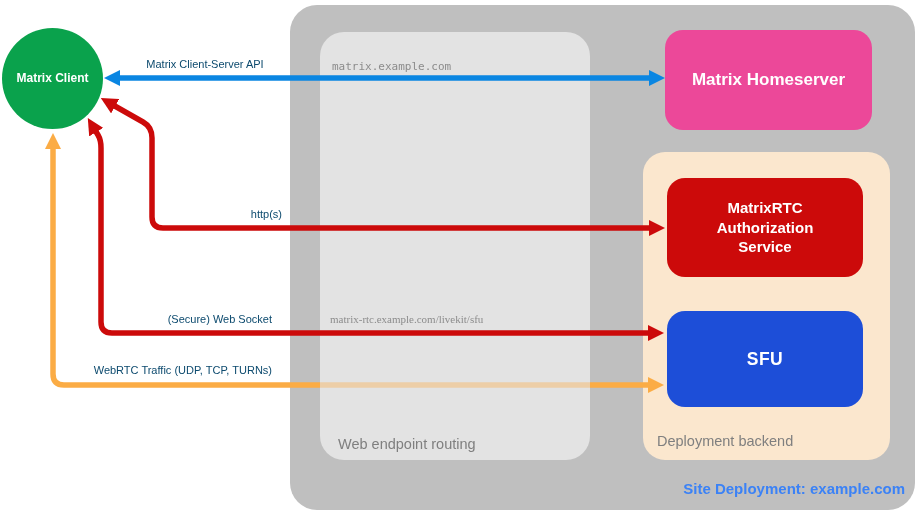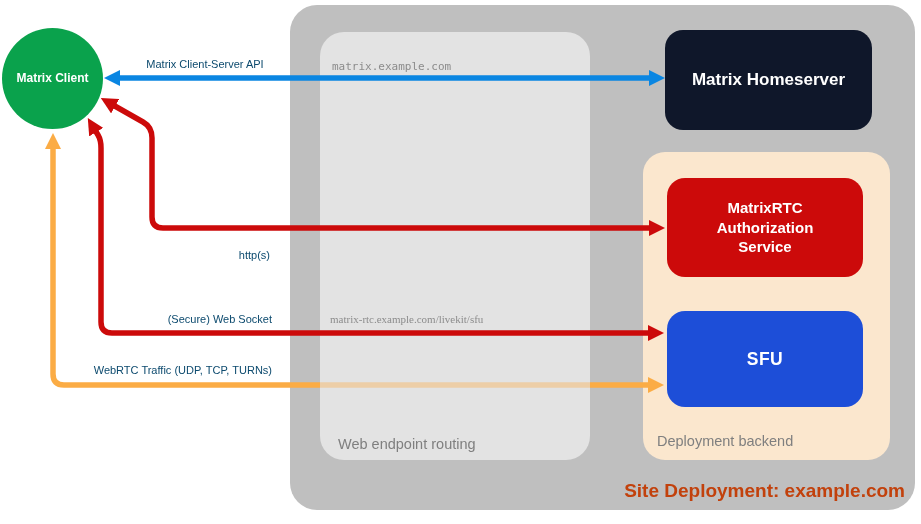--- a/index.html
+++ b/index.html
@@ -33,21 +33,21 @@
     display: flex; align-items: center; justify-content: center;
     text-align: center; color: #ffffff; font-weight: bold;
   }
   .client-circle {
     left: 2px; top: 28px; width: 101px; height: 101px;
     background: #0aa24c; border-radius: 50%;
     font-size: 12px; line-height: 1.25; padding: 0 14px;
   }
   .homeserver-box {
     left: 665px; top: 30px; width: 207px; height: 100px;
-    background: #0f172a; border-radius: 18px; font-size: 17px;
+    background: #ec4899; border-radius: 18px; font-size: 17px;
   }
   .auth-box {
     left: 667px; top: 178px; width: 196px; height: 99px;
     background: #cc0a0a; border-radius: 18px;
     font-size: 15px; line-height: 1.3; padding: 16px 24px;
   }
   .sfu-box {
     left: 667px; top: 311px; width: 196px; height: 96px;
     background: #1d4ed8; border-radius: 18px; font-size: 17.5px;
     letter-spacing: 0.5px;
@@ -61,21 +61,21 @@
     font-size: 11px; font-weight: normal; color: #0c4a6e; white-space: nowrap;
   }
   .url-label {
     font-family: "DejaVu Sans Mono", monospace;
     font-size: 11px; color: #8c8c8c; white-space: nowrap;
   }
   .corner-label {
     font-size: 14.5px; font-weight: normal; color: #7f7f7f; white-space: nowrap;
   }
   .deployment-label {
-    font-size: 19px; font-weight: bold; color: #c2410c; white-space: nowrap;
+    font-size: 15px; font-weight: bold; color: #3b82f6; white-space: nowrap;
     text-align: right;
   }
   .ta-r { text-align: right; }
   .ta-c { text-align: center; }
 </style>
 </head>
 <body>
 
 <div class="canvas">
 
@@ -114,21 +114,21 @@
     <span>Matrix Homeserver</span>
   </div>
   <div class="abs node auth-box">
     <span>MatrixRTC Authorization Service</span>
   </div>
   <div class="abs node sfu-box">
     <span>SFU</span>
   </div>
 
   <div class="abs arrow-label ta-c" style="left:120px; top:58px; width:170px;">Matrix Client-Server API</div>
-  <div class="abs arrow-label ta-r" style="left:148px; top:208px; width:122px;margin-top:41px;">http(s)</div>
+  <div class="abs arrow-label ta-r" style="left:160px; top:208px; width:122px;">http(s)</div>
   <div class="abs arrow-label ta-r" style="left:90px; top:313px; width:182px;">(Secure) Web Socket</div>
   <div class="abs arrow-label ta-r" style="left:30px; top:364px; width:242px;">WebRTC Traffic (UDP, TCP, TURNs)</div>
 
   <div class="abs url-label" style="left:332px; top:60px;">matrix.example.com</div>
   <div class="abs url-label" style="left:330px; top:313px;font-family:Liberation Serif, serif;">matrix-rtc.example.com/livekit/sfu</div>
 
   <div class="abs corner-label" style="left:338px; top:436px;">Web endpoint routing</div>
   <div class="abs corner-label" style="left:657px; top:433px;">Deployment backend</div>
   <div class="abs deployment-label" style="right:16px; top:480px; width:400px;">Site Deployment: example.com</div>
 

